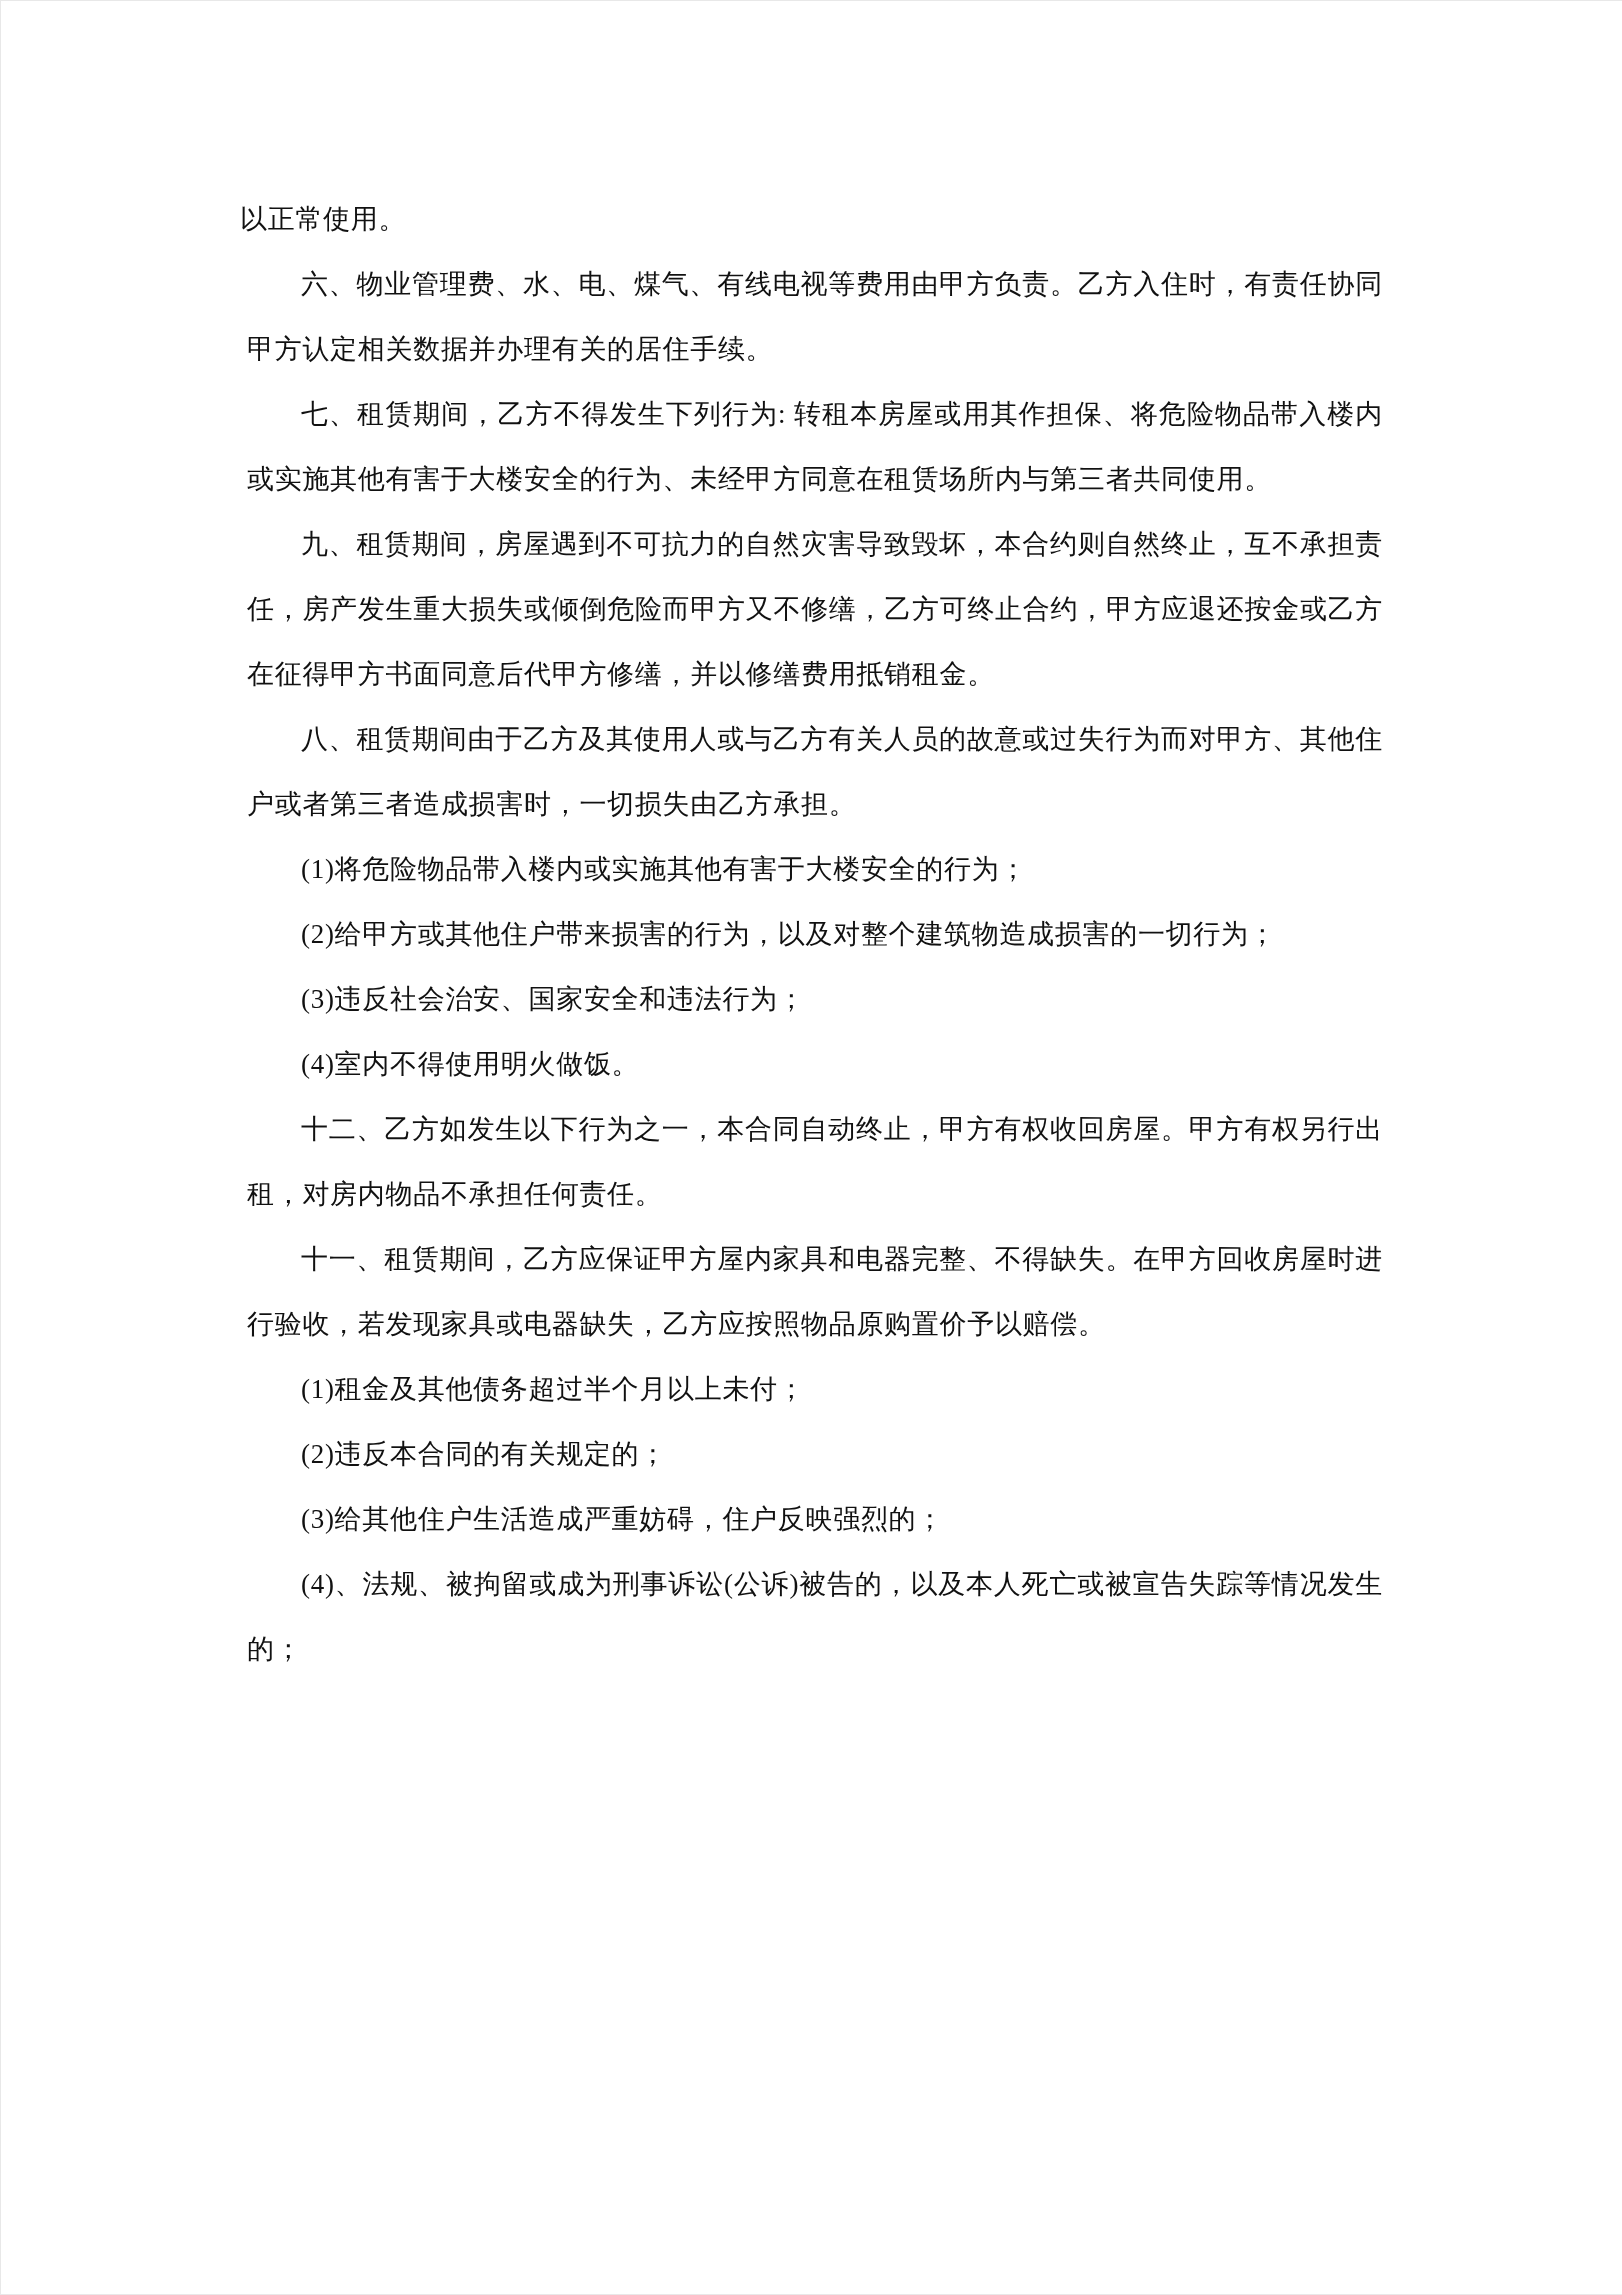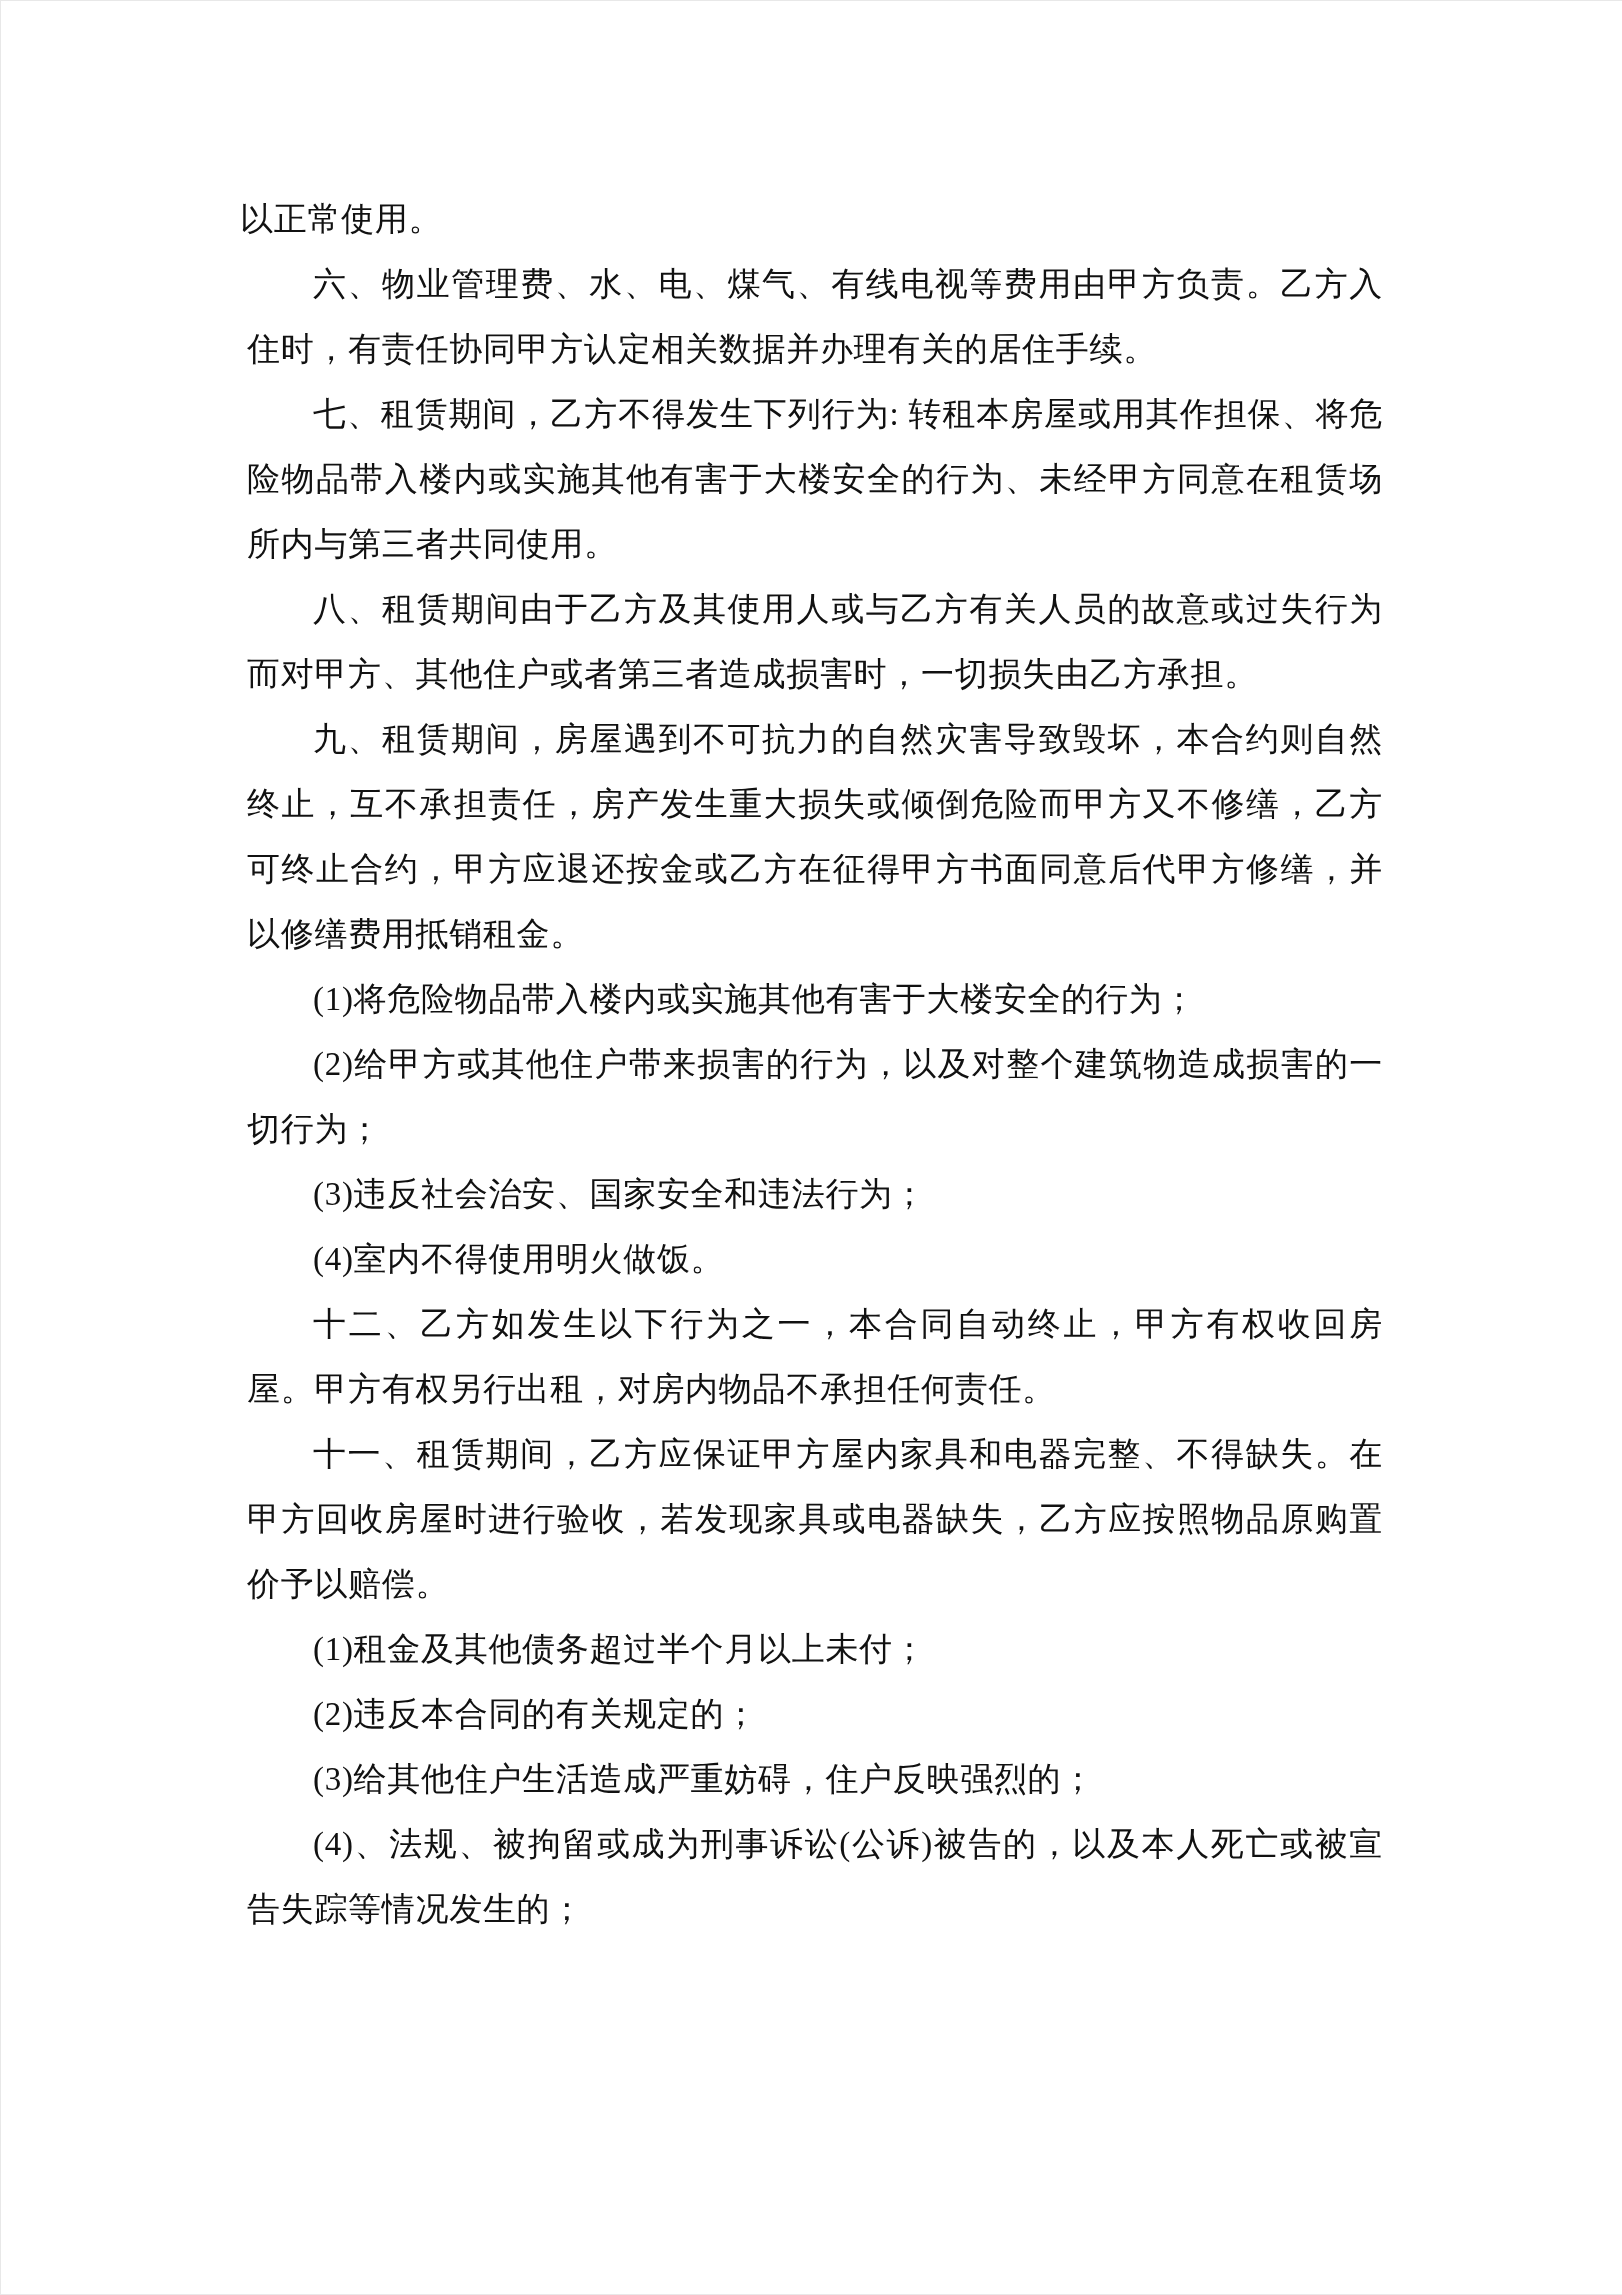--- a/index.html
+++ b/index.html
@@ -16,42 +16,42 @@
     padding: 186px 239px 0 239px;
     overflow: hidden;
   }
   .doc-body {
     width: 100%;
   }
   .para {
     margin: 0;
     padding: 0;
     font-family: "Liberation Serif", "DejaVu Serif", serif;
-    font-size: 33px;
+    font-size: 27px;
     line-height: 65px;
     color: #111111;
     text-align: justify;
     letter-spacing: 0.7px;
     word-break: break-all;
   }
   .para.indent {
     text-indent: 2em;
     margin-left: 7px;
   }
 </style>
 </head>
 <body>
 
 <div class="page">
   <div class="doc-body" id="doc-body">
       <p class="para">以正常使用。</p>
       <p class="para indent">六、物业管理费、水、电、煤气、有线电视等费用由甲方负责。乙方入住时，有责任协同甲方认定相关数据并办理有关的居住手续。</p>
       <p class="para indent">七、租赁期间，乙方不得发生下列行为: 转租本房屋或用其作担保、将危险物品带入楼内或实施其他有害于大楼安全的行为、未经甲方同意在租赁场所内与第三者共同使用。</p>
+      <p class="para indent">九、租赁期间，房屋遇到不可抗力的自然灾害导致毁坏，本合约则自然终止，互不承担责任，房产发生重大损失或倾倒危险而甲方又不修缮，乙方可终止合约，甲方应退还按金或乙方在征得甲方书面同意后代甲方修缮，并以修缮费用抵销租金。</p>
       <p class="para indent">八、租赁期间由于乙方及其使用人或与乙方有关人员的故意或过失行为而对甲方、其他住户或者第三者造成损害时，一切损失由乙方承担。</p>
-      <p class="para indent">九、租赁期间，房屋遇到不可抗力的自然灾害导致毁坏，本合约则自然终止，互不承担责任，房产发生重大损失或倾倒危险而甲方又不修缮，乙方可终止合约，甲方应退还按金或乙方在征得甲方书面同意后代甲方修缮，并以修缮费用抵销租金。</p>
       <p class="para indent">(1)将危险物品带入楼内或实施其他有害于大楼安全的行为；</p>
       <p class="para indent">(2)给甲方或其他住户带来损害的行为，以及对整个建筑物造成损害的一切行为；</p>
       <p class="para indent">(3)违反社会治安、国家安全和违法行为；</p>
       <p class="para indent">(4)室内不得使用明火做饭。</p>
       <p class="para indent">十二、乙方如发生以下行为之一，本合同自动终止，甲方有权收回房屋。甲方有权另行出租，对房内物品不承担任何责任。</p>
       <p class="para indent">十一、租赁期间，乙方应保证甲方屋内家具和电器完整、不得缺失。在甲方回收房屋时进行验收，若发现家具或电器缺失，乙方应按照物品原购置价予以赔偿。</p>
       <p class="para indent">(1)租金及其他债务超过半个月以上未付；</p>
       <p class="para indent">(2)违反本合同的有关规定的；</p>
       <p class="para indent">(3)给其他住户生活造成严重妨碍，住户反映强烈的；</p>
       <p class="para indent">(4)、法规、被拘留或成为刑事诉讼(公诉)被告的，以及本人死亡或被宣告失踪等情况发生的；</p>

